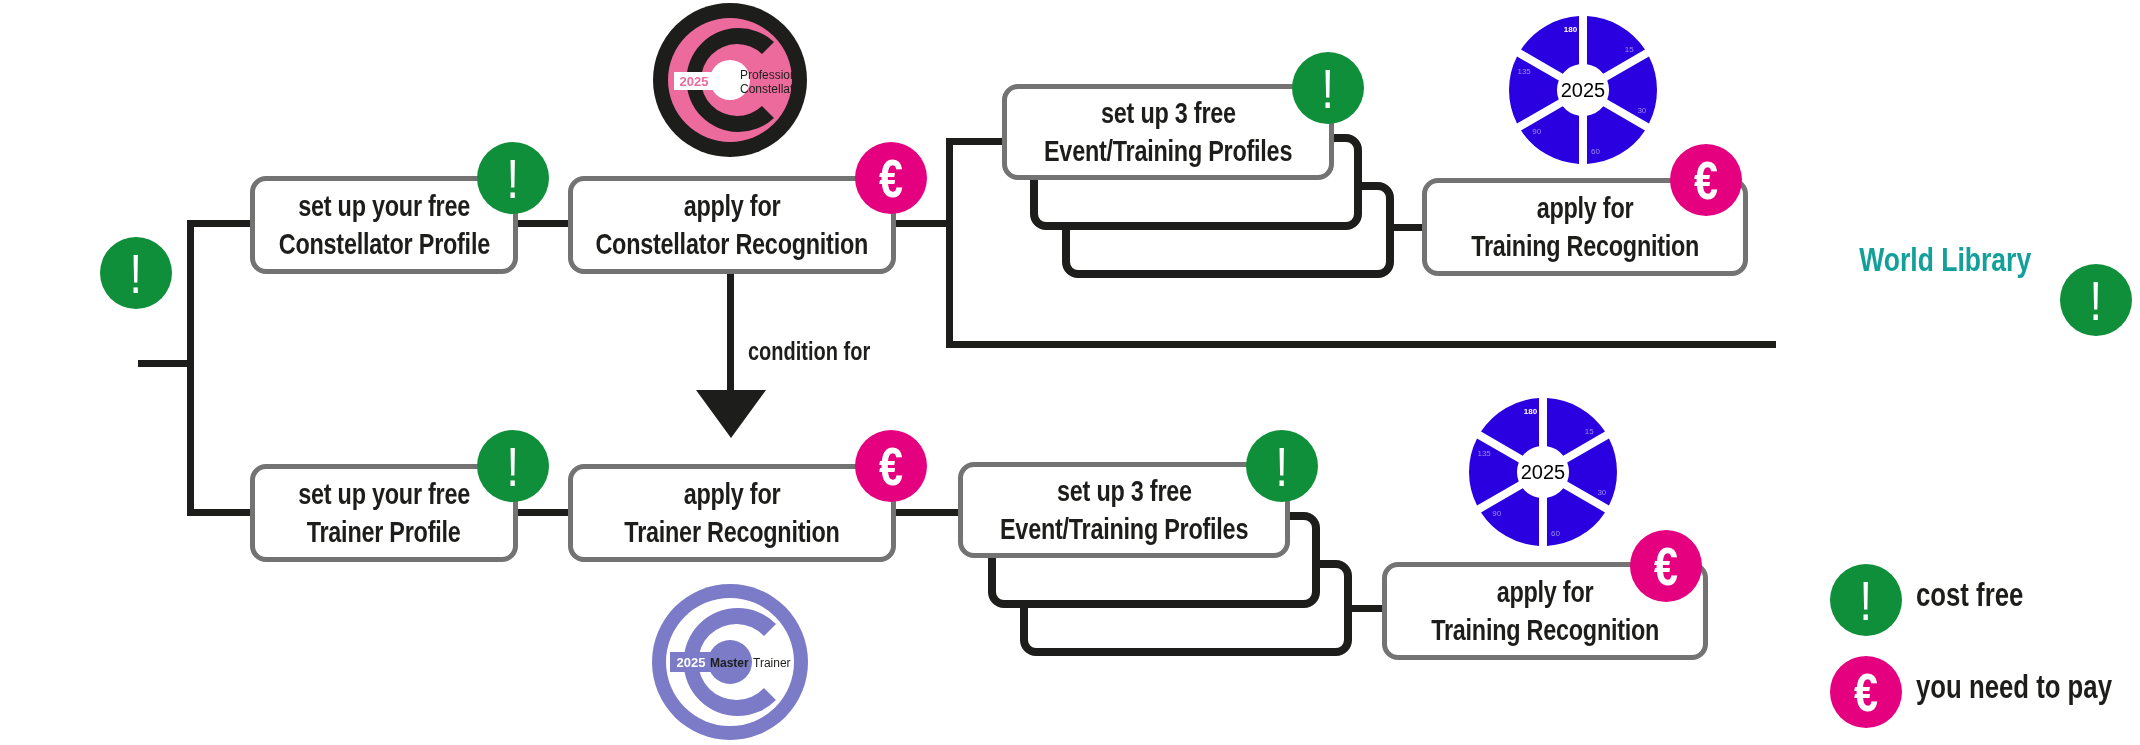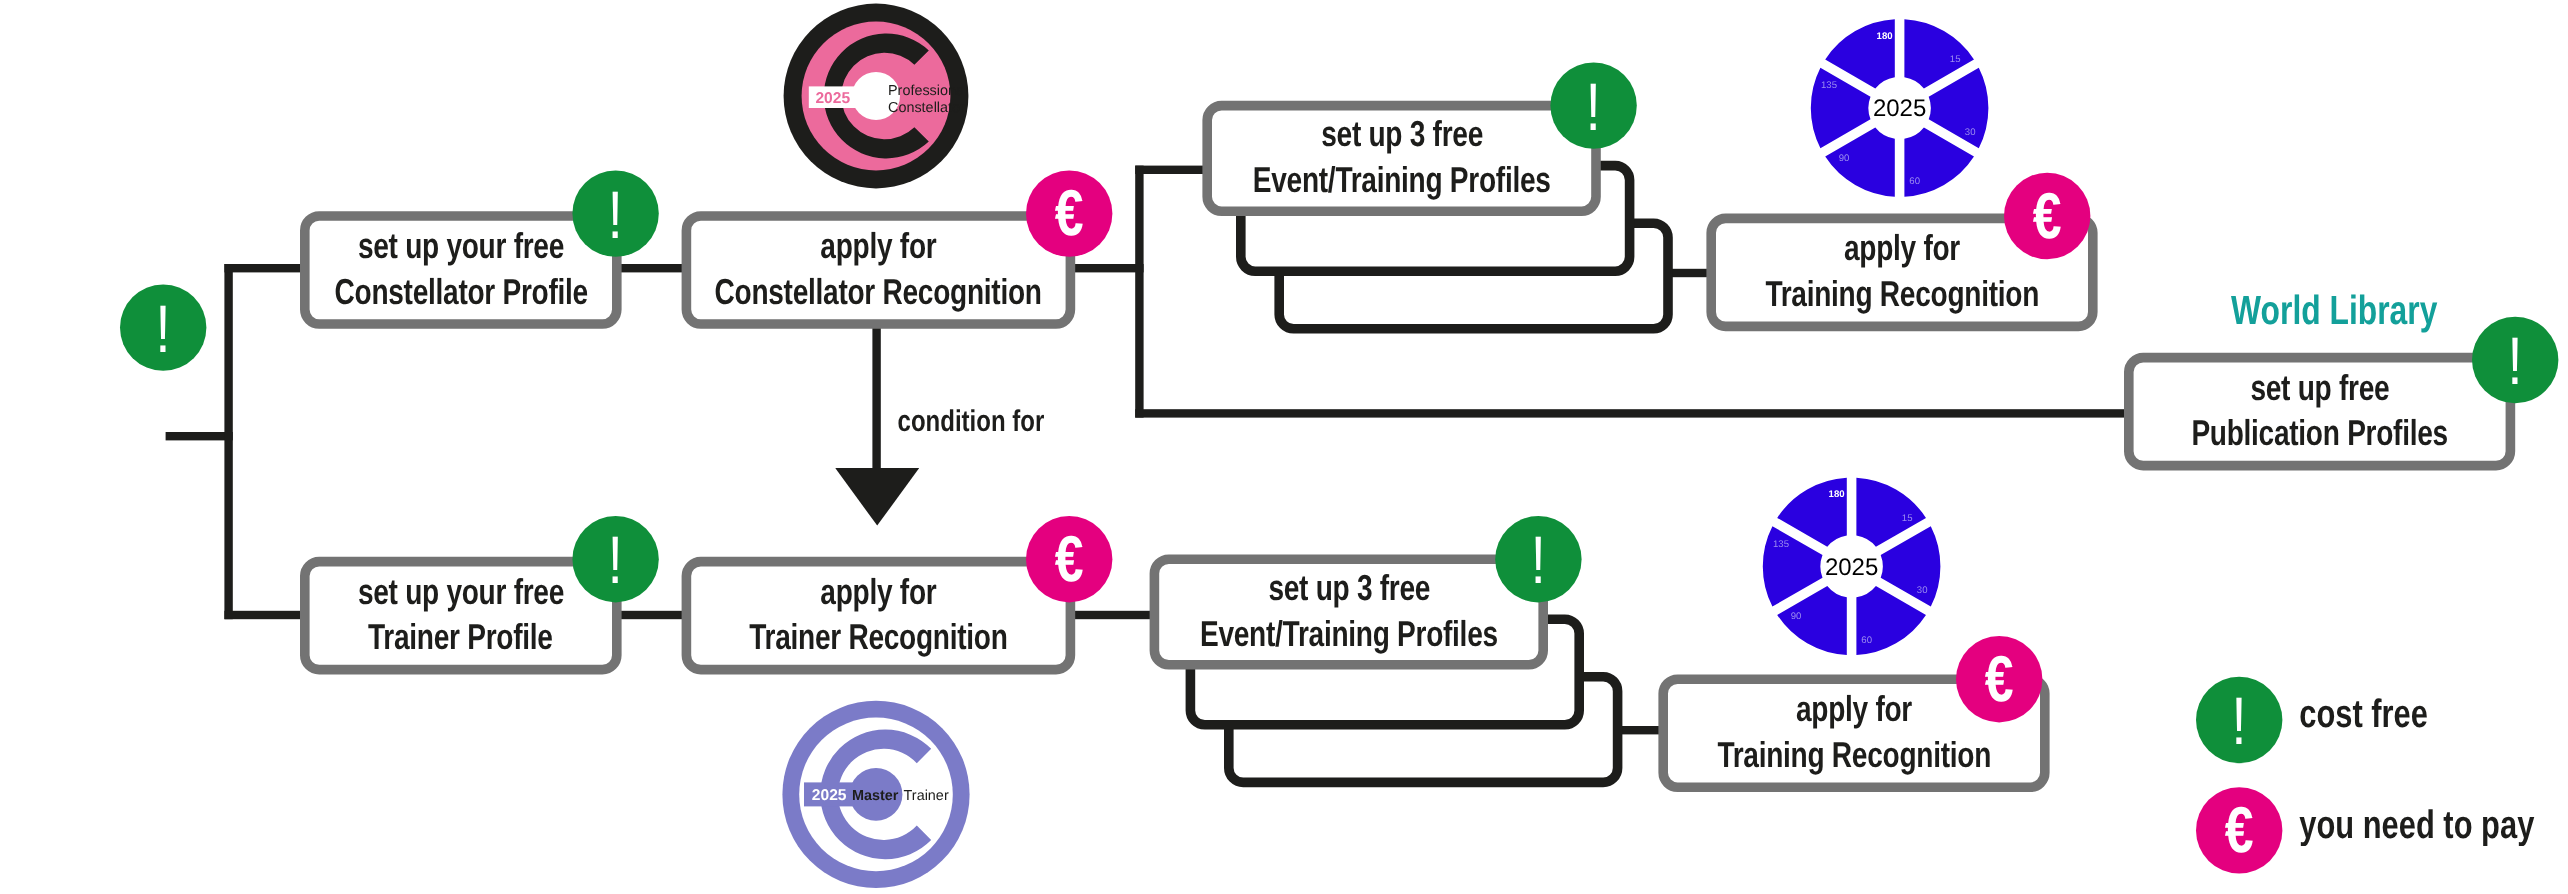--- a/index.html
+++ b/index.html
@@ -1,19 +1,19 @@
 <!DOCTYPE html>
 <html><head>
 <meta charset="utf-8">
 <style>
   html, body { margin:0; padding:0; background:#ffffff; }
   body { width:2140px; height:745px; position:relative; overflow:hidden;
          font-family:"Liberation Sans", sans-serif; }
   #stage { position:absolute; left:0; top:0; width:2140px; height:745px; }
-  .box { position:absolute; box-sizing:border-box; border:8px solid #737373; border-radius:16px; background:#fff;
+  .box { position:absolute; box-sizing:border-box; border:5px solid #737373; border-radius:16px; background:#fff;
          display:flex; flex-direction:column; align-items:center; justify-content:center; text-align:center; }
   .lbl { font-family:"Liberation Sans", sans-serif; font-weight:bold; color:#1d1d1b; font-size:30px;
          line-height:38px; transform:scaleX(0.78); white-space:nowrap; letter-spacing:-0.3px; }
   .ghost { position:absolute; box-sizing:border-box; border:8px solid #1d1d1b; border-radius:16px; background:#fff; }
   .badge { position:absolute; border-radius:50%; display:flex; align-items:center; justify-content:center;
            color:#fff; font-weight:bold; font-family:"Liberation Sans", sans-serif; }
   .badge.free { background:#0f8f3a; }
   .badge.pay { background:#e4007f; }
   .badge span { display:block; transform:scaleX(0.8); }
   .free span { font-size:56px; font-weight:normal; }
@@ -119,24 +119,20 @@
 
   <div class="box" style="left:1422px; top:178px; width:326px; height:98px;">
     <div class="lbl">apply for</div>
     <div class="lbl">Training Recognition</div>
   </div>
   <div class="badge pay" style="left:1670px; top:144px; width:72px; height:72px;">
       <span>€</span>
     </div>
 
   <div class="world" style="left:1835px; top:240px;">World Library</div>
-  <div class="box" style="left:1770px; top:294px; width:326px; height:98px;">
-    <div class="lbl">set up free</div>
-    <div class="lbl">Publication Profiles</div>
-  </div>
   <div class="badge free" style="left:2060px; top:264px; width:72px; height:72px;">
       <span>!</span>
     </div>
 
   <div class="ghost" style="left:1020px; top:560px; width:332px; height:96px;"></div>
   <div class="ghost" style="left:988px; top:512px; width:332px; height:96px;"></div>
   <div class="box" style="left:958px; top:462px; width:332px; height:96px;">
     <div class="lbl">set up 3 free</div>
     <div class="lbl">Event/Training Profiles</div>
   </div>

